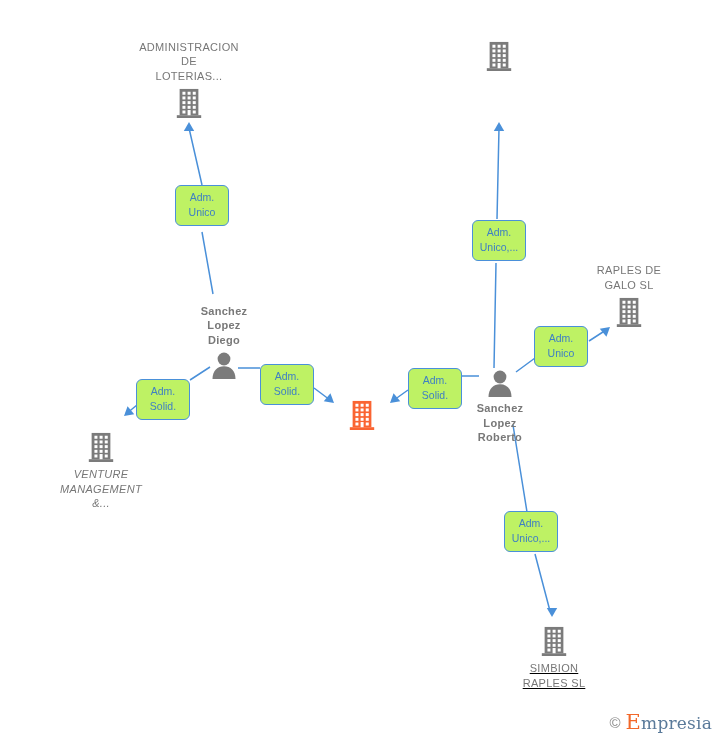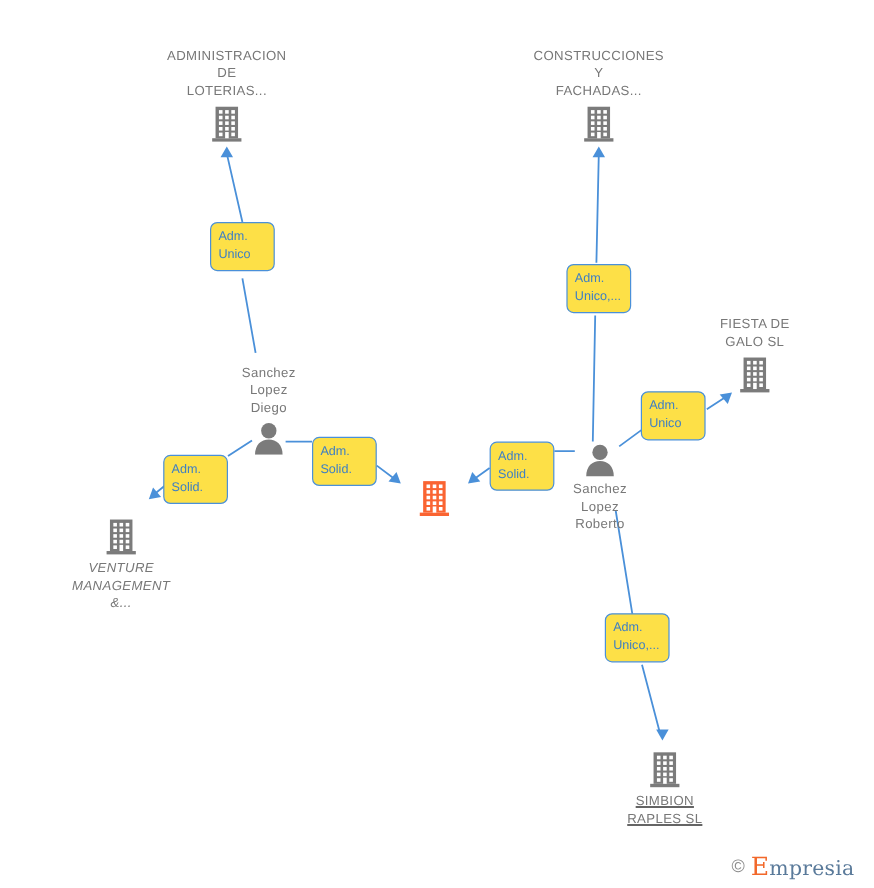--- a/index.html
+++ b/index.html
@@ -44,34 +44,35 @@
     white-space: pre-line;
   }
   .node.company-main .label {
     color: #666666;
     font-weight: bold;
     font-size: 11.5px;
     letter-spacing: 0.6px;
   }
   .node.person .label {
     color: #787878;
+    font-weight: bold;
   }
   .label-top .label { margin-bottom: 4px; }
   .label-bottom .label { margin-top: 4px; }
 
   .edge-label {
     position: absolute;
     box-sizing: border-box;
     border: 1.4px solid #4a90d9;
     border-radius: 6px;
-    background: #fde047;
+    background: #bef264;
     color: #3e7fc4;
     font-size: 10.5px;
     line-height: 15px;
-    text-align: left;
+    text-align: center;
     padding: 4px 6px 5px 6px;
     width: 54px;
     margin-left: -27px;
     margin-top: -21px;
   }
   .edge-label span { display: block; white-space: nowrap; }
 
   #watermark {
     position: absolute;
     right: 8px;
@@ -147,23 +148,20 @@
             <rect x="20" y="15" width="3.2" height="3.2" fill="#ffffff"></rect>
             <rect x="9" y="20" width="3.2" height="3.2" fill="#ffffff"></rect>
             <rect x="14.5" y="20" width="3.2" height="3.2" fill="#ffffff"></rect>
             <rect x="20" y="20" width="3.2" height="3.2" fill="#ffffff"></rect>
             <rect x="9" y="25" width="3.2" height="3.2" fill="#ffffff"></rect>
             <rect x="20" y="25" width="3.2" height="3.2" fill="#ffffff"></rect>
             <rect x="14.5" y="24.5" width="3.2" height="5.5" fill="#ffffff"></rect>
           </svg></span>
       </div>
       <div class="node company label-top" style="left: 499px; top: 39.5px;">
-        <span class="label">CONSTRUCCIONES
-Y
-FACHADAS...</span>
         <span class="glyph"><svg width="30" height="32" viewBox="0 0 32 34">
             <rect x="6" y="2" width="20" height="28" fill="#7b7b7b"></rect>
             <rect x="3" y="30" width="26" height="3" fill="#7b7b7b"></rect>
             <rect x="9" y="5" width="3.2" height="3.2" fill="#ffffff"></rect>
             <rect x="14.5" y="5" width="3.2" height="3.2" fill="#ffffff"></rect>
             <rect x="20" y="5" width="3.2" height="3.2" fill="#ffffff"></rect>
             <rect x="9" y="10" width="3.2" height="3.2" fill="#ffffff"></rect>
             <rect x="14.5" y="10" width="3.2" height="3.2" fill="#ffffff"></rect>
             <rect x="20" y="10" width="3.2" height="3.2" fill="#ffffff"></rect>
             <rect x="9" y="15" width="3.2" height="3.2" fill="#ffffff"></rect>
@@ -171,21 +169,21 @@
             <rect x="20" y="15" width="3.2" height="3.2" fill="#ffffff"></rect>
             <rect x="9" y="20" width="3.2" height="3.2" fill="#ffffff"></rect>
             <rect x="14.5" y="20" width="3.2" height="3.2" fill="#ffffff"></rect>
             <rect x="20" y="20" width="3.2" height="3.2" fill="#ffffff"></rect>
             <rect x="9" y="25" width="3.2" height="3.2" fill="#ffffff"></rect>
             <rect x="20" y="25" width="3.2" height="3.2" fill="#ffffff"></rect>
             <rect x="14.5" y="24.5" width="3.2" height="5.5" fill="#ffffff"></rect>
           </svg></span>
       </div>
       <div class="node company label-top" style="left: 629px; top: 263px;">
-        <span class="label">FIESTA DE
+        <span class="label">RAPLES DE
 GALO SL</span>
         <span class="glyph"><svg width="30" height="32" viewBox="0 0 32 34">
             <rect x="6" y="2" width="20" height="28" fill="#7b7b7b"></rect>
             <rect x="3" y="30" width="26" height="3" fill="#7b7b7b"></rect>
             <rect x="9" y="5" width="3.2" height="3.2" fill="#ffffff"></rect>
             <rect x="14.5" y="5" width="3.2" height="3.2" fill="#ffffff"></rect>
             <rect x="20" y="5" width="3.2" height="3.2" fill="#ffffff"></rect>
             <rect x="9" y="10" width="3.2" height="3.2" fill="#ffffff"></rect>
             <rect x="14.5" y="10" width="3.2" height="3.2" fill="#ffffff"></rect>
             <rect x="20" y="10" width="3.2" height="3.2" fill="#ffffff"></rect>

